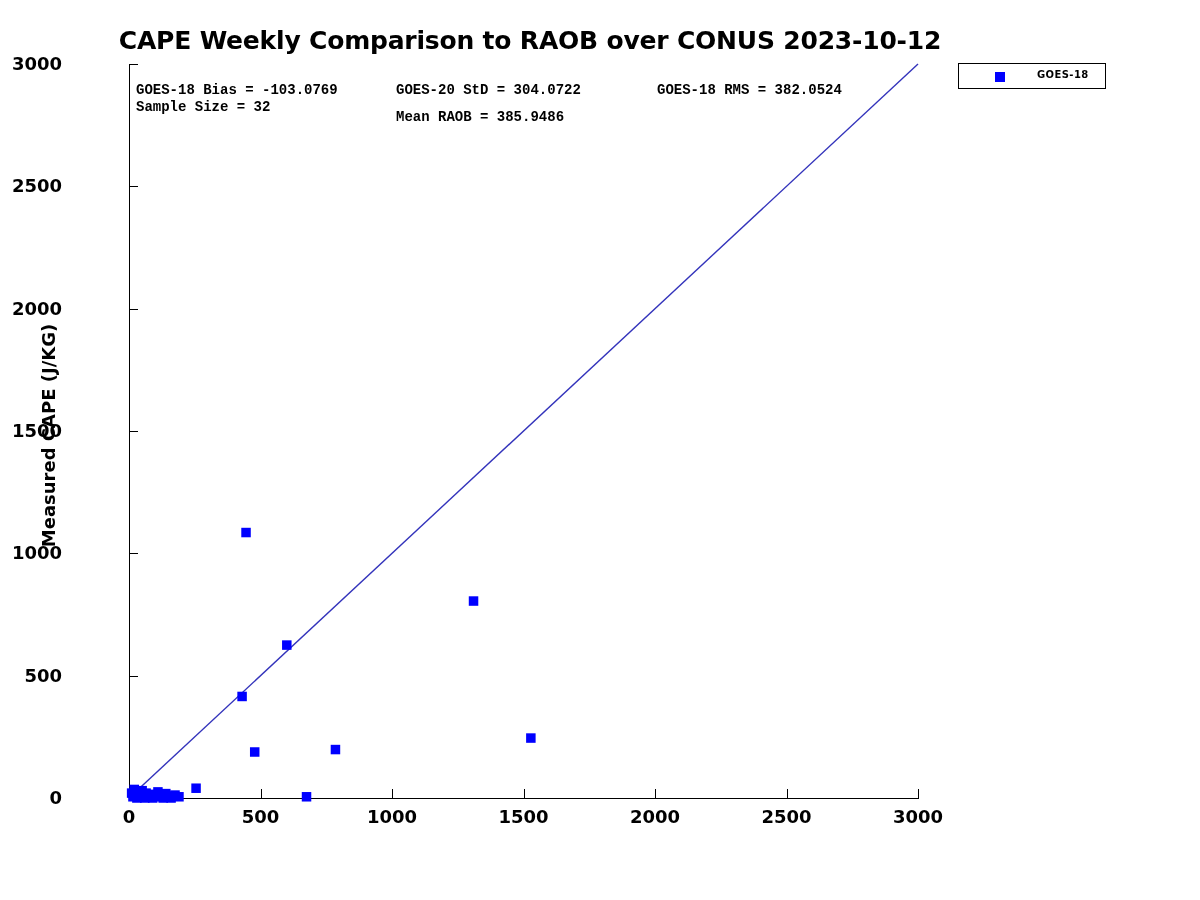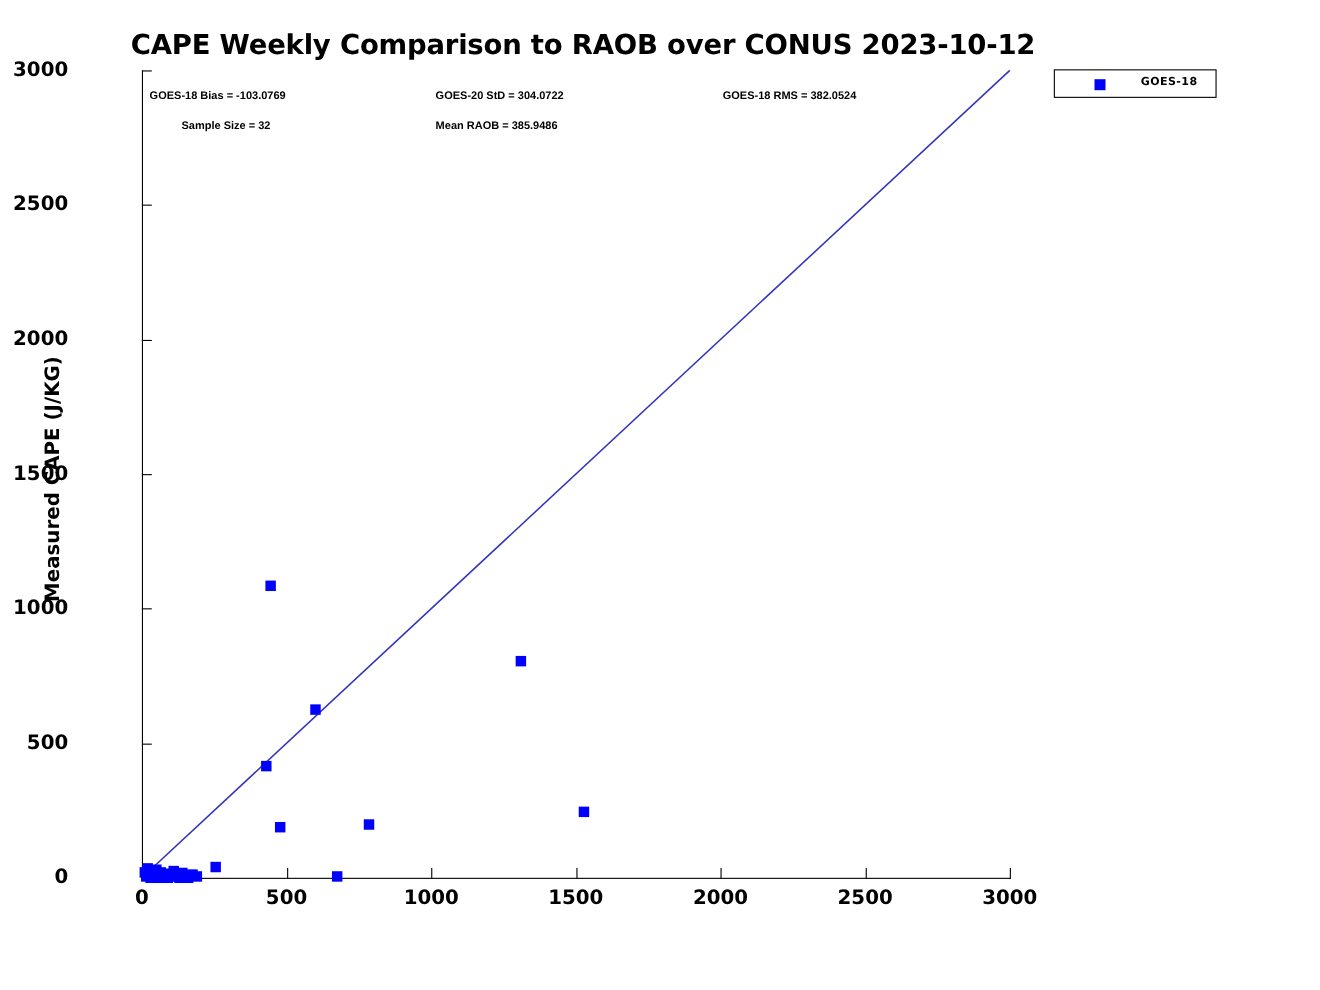--- a/index.html
+++ b/index.html
@@ -106,29 +106,29 @@
     text-align: center;
     font-size: 18px;
     font-weight: bold;
     font-family: "DejaVu Sans", sans-serif;
     transform: rotate(-90deg);
   }
 
   
   .stat {
     position: absolute;
-    font-size: 10px;
-    font-weight: bold;
-    font-family: Liberation Sans, sans-serif;
+    font-size: 14px;
+    font-weight: bold;
+    font-family: Liberation Mono, monospace;
     white-space: nowrap;
   }
   #stat-bias      { left: 136px; top: 82px; }
   #stat-std       { left: 396px; top: 82px; }
   #stat-rms       { left: 657px; top: 82px; }
-  #stat-samples   { left: 136px; top: 109px; margin-left: 29px; }
+  #stat-samples   { left: 136px; top: 99px; }
   #stat-meanraob  { left: 396px; top: 109px; }
 
   
   #legend {
     position: absolute;
     left: 958px;
     top: 63px;
     width: 148px;
     height: 26px;
     border: 1px solid #000000;

